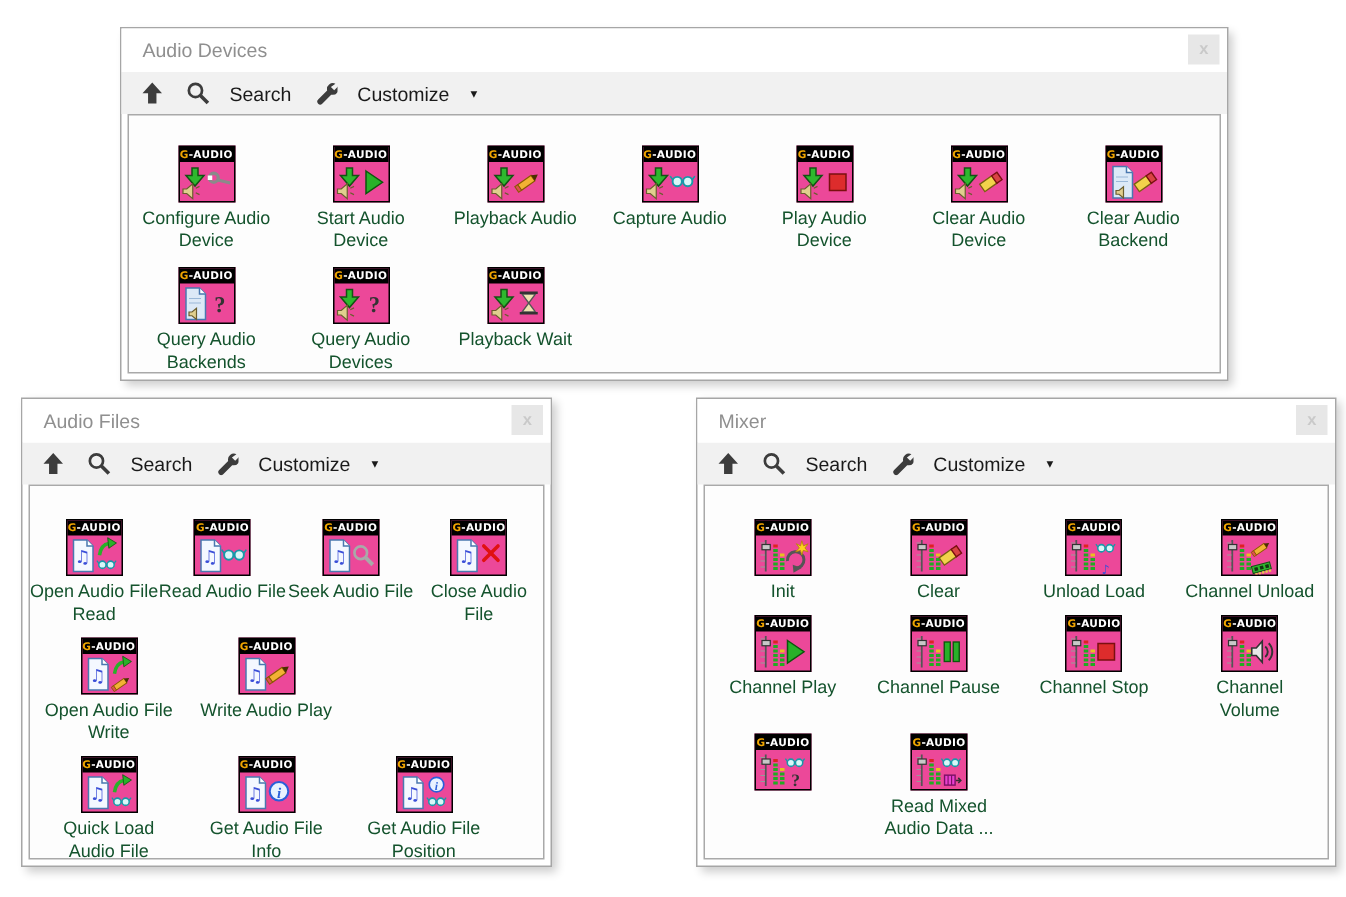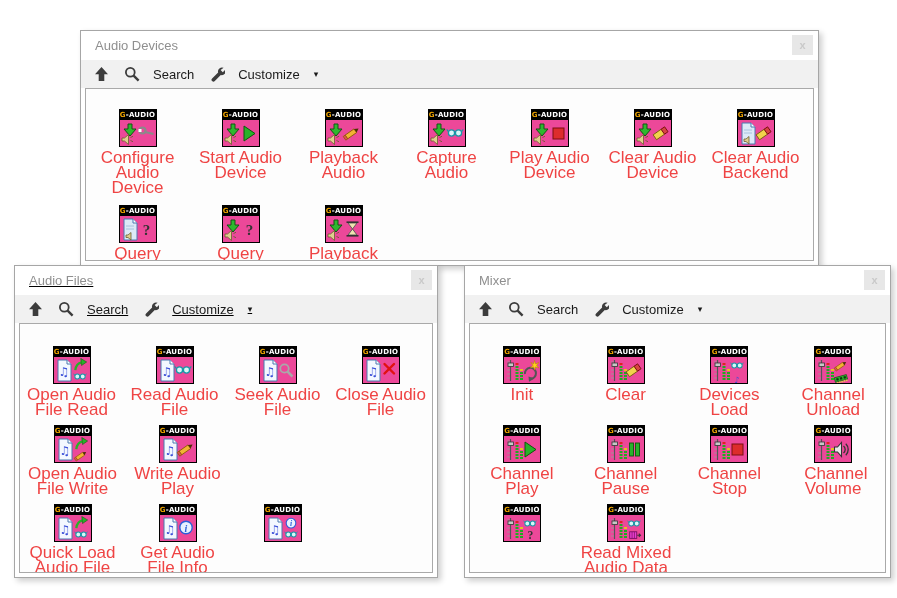--- a/index.html
+++ b/index.html
@@ -4,22 +4,22 @@
 <style>
   html,body{margin:0;padding:0;}
   body{
     width:897px;height:598px;position:relative;background:#ffffff;
     font-family:"Liberation Sans", sans-serif;overflow:hidden;
   }
   .palette{
     position:absolute;background:#ffffff;border:1px solid #a6a6a6;
     box-shadow:3px 3px 6px rgba(0,0,0,0.20);box-sizing:border-box;
   }
-  #palette-audio-devices{left:80px;top:30px;width:739px;height:236px;}
-  #palette-audio-files{left:14px;top:265px;width:424px;height:313px;text-decoration:underline;}
+  #palette-audio-devices{left:80px;top:18px;width:739px;height:236px;}
+  #palette-audio-files{left:14px;top:265px;width:354px;height:313px;}
   #palette-mixer{left:464px;top:265px;width:427px;height:313px;}
 
   .p-title{
     height:29px;display:flex;align-items:center;padding-left:14px;
     color:#8f8f8f;font-size:13px;background:#ffffff;position:relative;
   }
   .p-close{
     position:absolute;right:5px;top:4px;width:21px;height:20px;
     background:#e7e7e7;color:#c9c9c9;font-size:11px;font-weight:bold;
     display:flex;align-items:center;justify-content:center;cursor:default;
@@ -53,22 +53,22 @@
   .vi-head{
     height:10px;background:#000;color:#fff;font-size:7px;font-weight:bold;
     text-align:center;line-height:10px;letter-spacing:0.2px;
     font-family:"DejaVu Sans", sans-serif;
   }
   .vi-head::first-letter{color:#f0a500;}
   .vi-body{height:26px;display:flex;align-items:center;justify-content:center;}
   .vi-body svg{display:block;}
 
   .vi-label{
-    margin-top:3px;font-size:17px;line-height:15px;text-align:center;
-    color:#ef4444;max-width:92px;
+    margin-top:3px;font-size:12px;line-height:15px;text-align:center;
+    color:#14532d;max-width:92px;
   }
   .vi-label.narrow{max-width:58px;}
 </style>
 </head>
 <body>
 
 <div class="palette" id="palette-audio-devices">
   <div class="p-title">
     <span>Audio Devices</span>
     <span class="p-close">
@@ -487,20 +487,21 @@
                   <g>
                     <circle cx="21.5" cy="12" r="3.1" fill="#d9f6f8" stroke="#1899a8" stroke-width="1.3"></circle>
                     <circle cx="28.5" cy="12" r="3.1" fill="#d9f6f8" stroke="#1899a8" stroke-width="1.3"></circle>
                     <path d="M24.5,12 h1" stroke="#1899a8" stroke-width="1.2"></path>
                     <path d="M18.6,11 l-1.8,-2.6 M31.4,11 l1.8,-2.6" stroke="#1899a8" stroke-width="1.1"></path>
                   </g>
                 </g>
               </svg>
             </div>
           </div>
+        <div class="vi-label">Get Audio File Position</div>
       </div>
     </div>
   </div>
 </div>
 
 <div class="palette" id="palette-mixer">
   <div class="p-title">
     <span>Mixer</span>
     <span class="p-close">
         <span>x</span>
@@ -625,21 +626,21 @@
                     <path d="M24.5,12 h1" stroke="#1899a8" stroke-width="1.2"></path>
                     <path d="M18.6,11 l-1.8,-2.6 M31.4,11 l1.8,-2.6" stroke="#1899a8" stroke-width="1.1"></path>
                   </g>
                 </g>
                 <g transform="translate(25,18.5) scale(0.78) translate(-25,-12)">
                   <text x="25" y="20" font-size="11" fill="#3b4fd8" text-anchor="middle" font-family="DejaVu Sans, sans-serif">♪</text>
                 </g>
               </svg>
             </div>
           </div>
-        <div class="vi-label">Devices Load</div>
+        <div class="vi-label">Unload Load</div>
       </div>
       <div class="cell">
         <div class="vi-icon">
             <div class="vi-head">G-AUDIO</div>
             <div class="vi-body">
               <svg width="34" height="25" viewBox="0 0 34 25">
                 <line x1="5.5" y1="2" x2="5.5" y2="23" stroke="#555" stroke-width="1.2"></line>
                 <path d="M2,4 h3 M2,8 h3 M2,12 h3 M2,16 h3 M2,20 h3" stroke="#999" stroke-width="0.8"></path>
                 <rect x="3" y="5" width="5.5" height="3.5" fill="#c8c8c8" stroke="#333" stroke-width="0.8"></rect>
                 <g fill="#22aa22">

